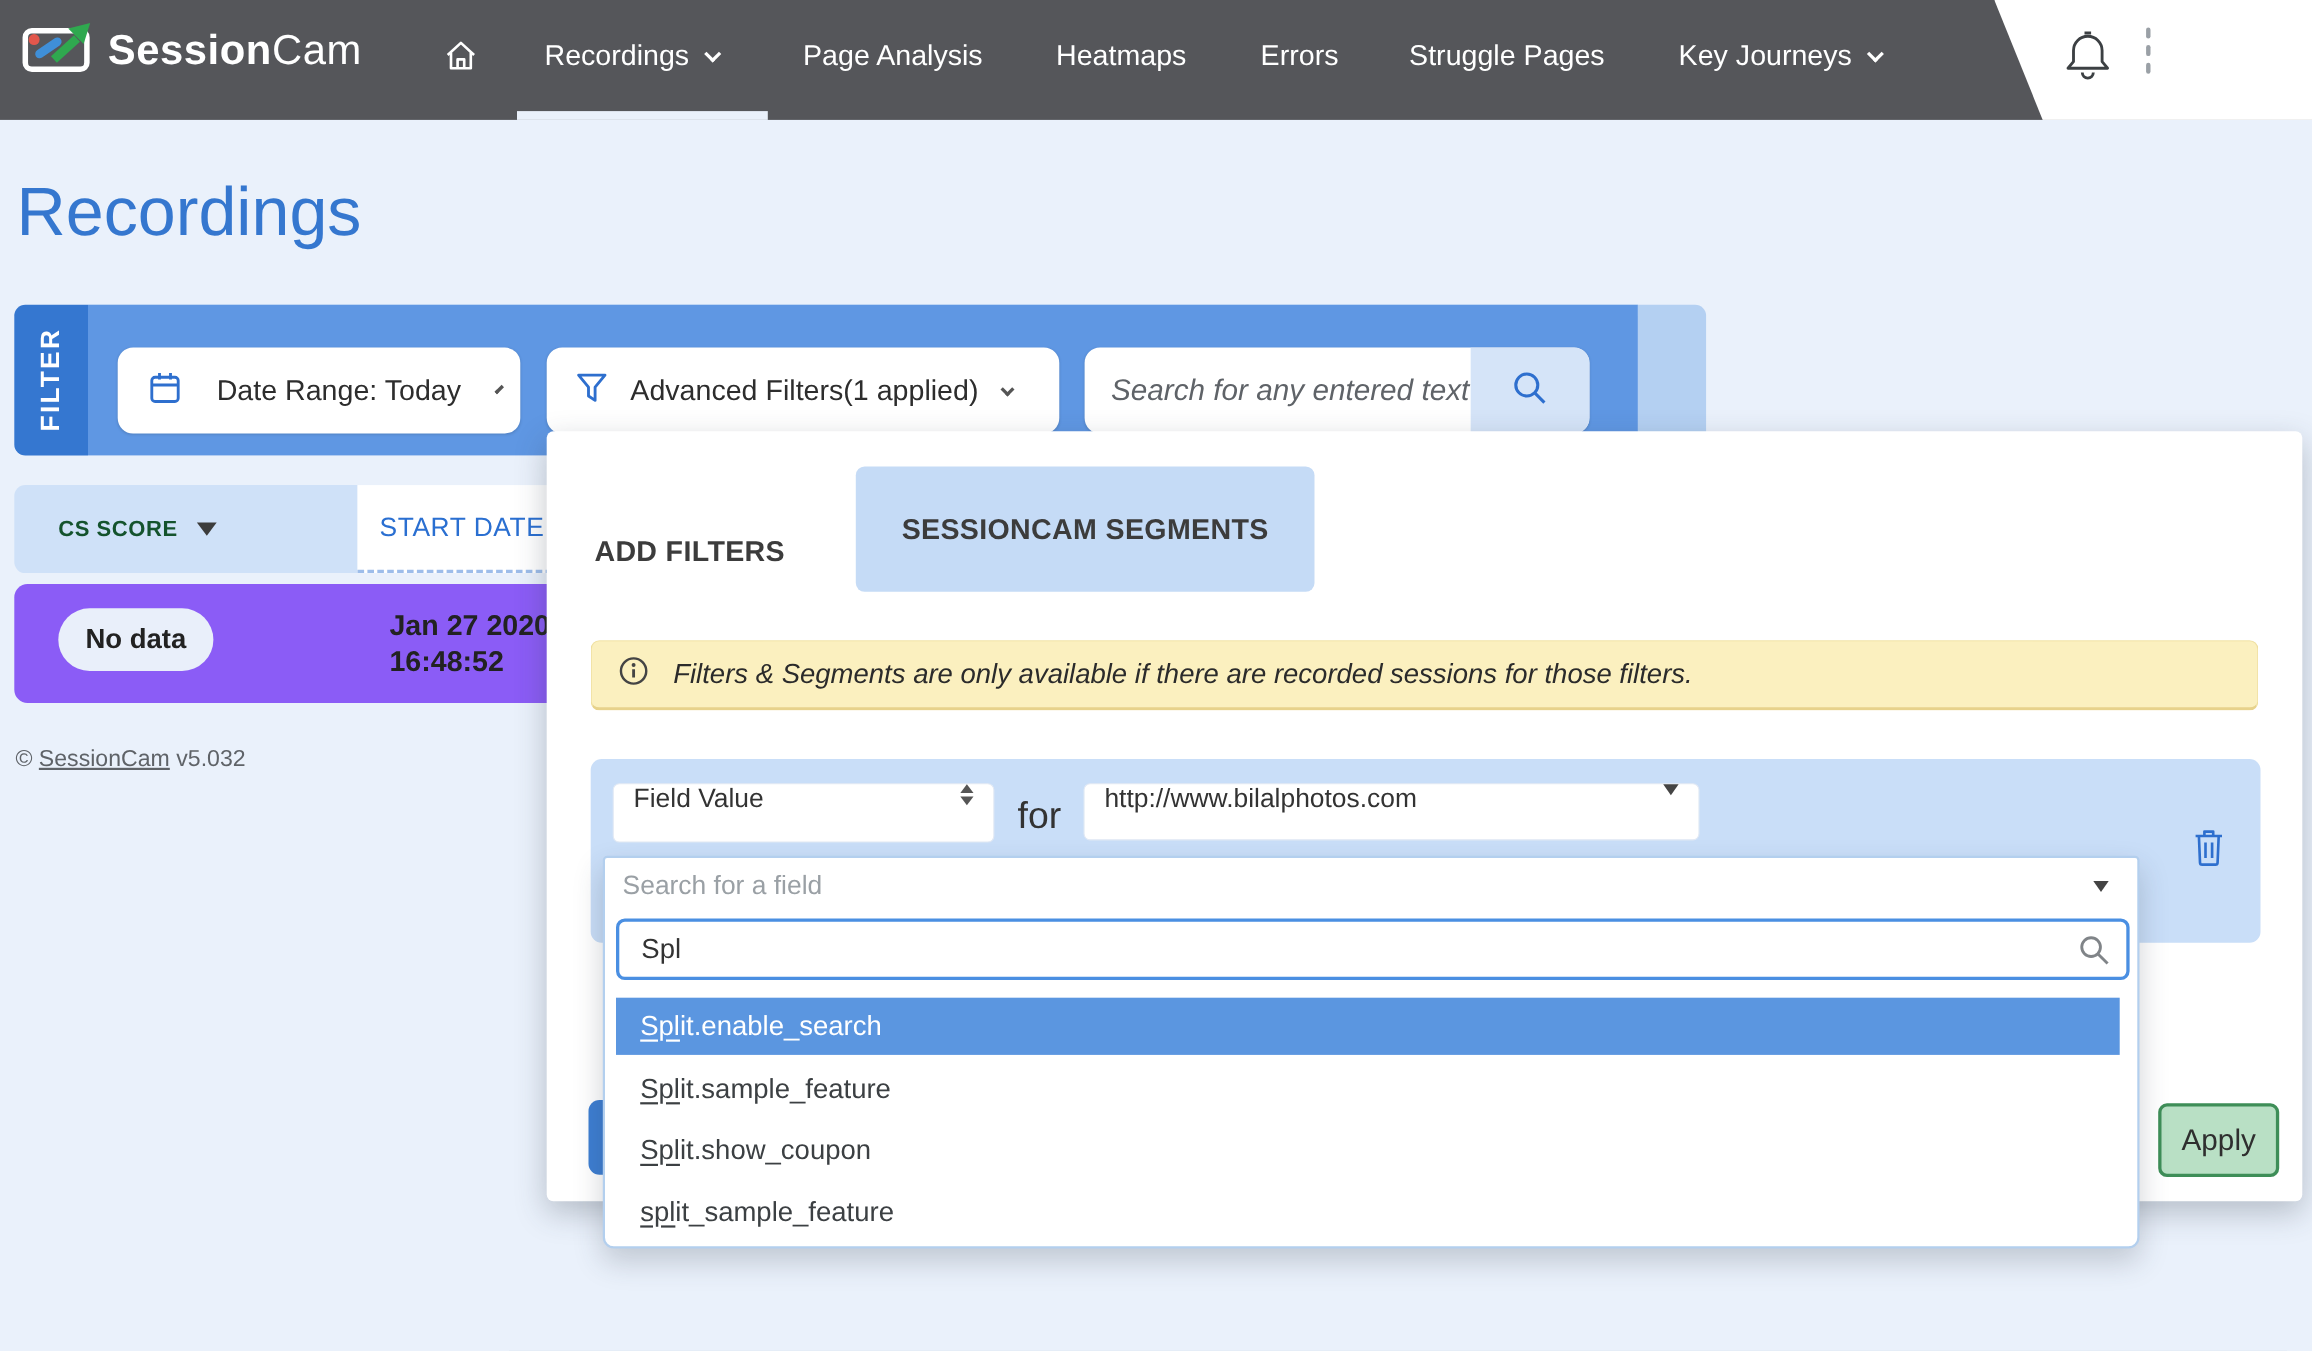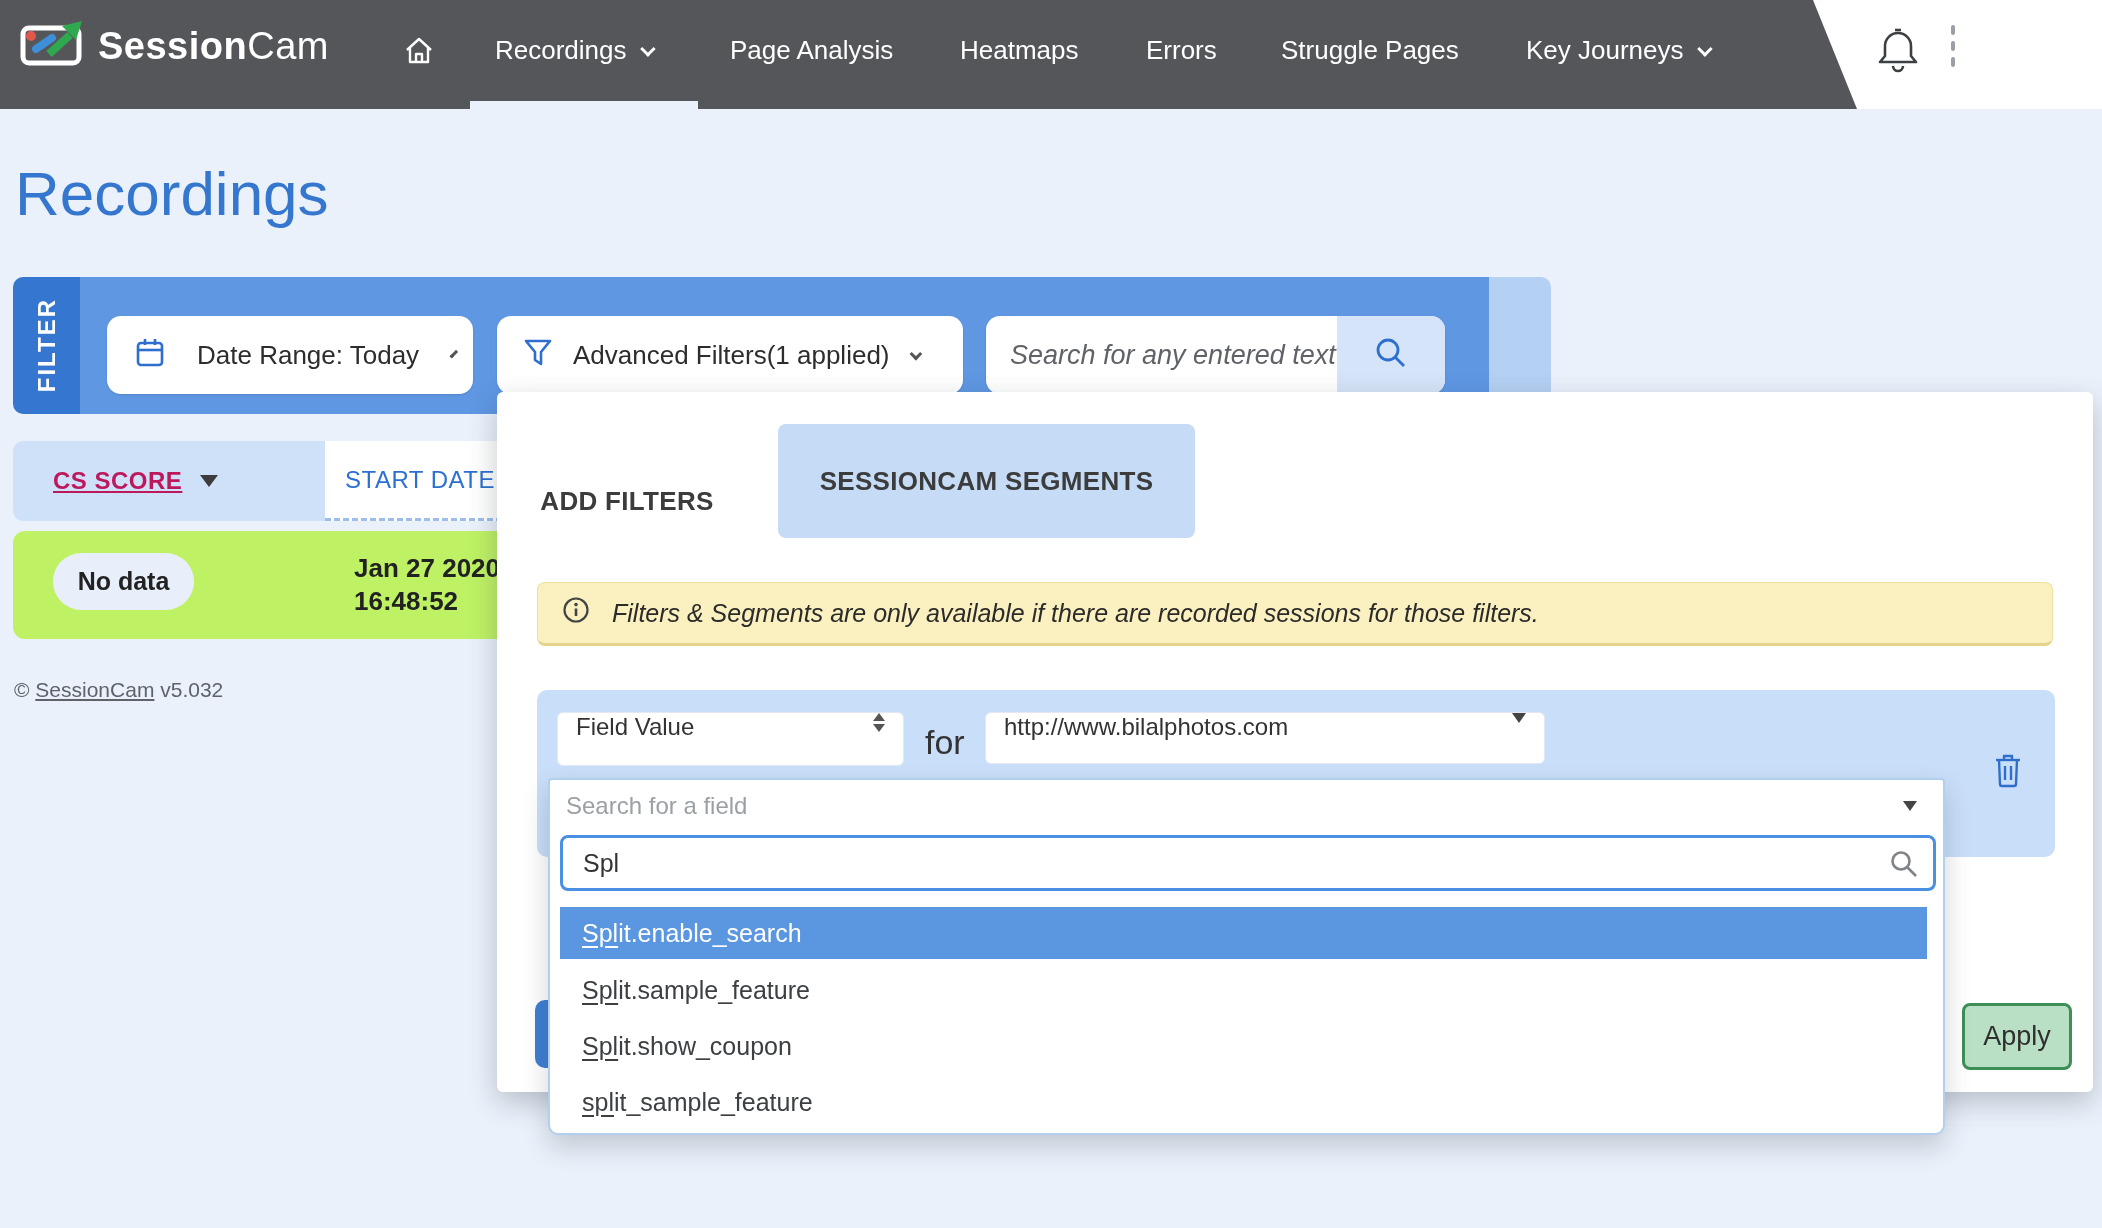--- a/index.html
+++ b/index.html
@@ -42,27 +42,27 @@
     border-bottom:3px solid #555; transform:rotate(45deg) translateY(-2px); }
   .bar-search { left:986px; width:459px; padding:0; overflow:hidden; }
   .bar-search-input { border:none; outline:none; width:340px; height:70px; margin-left:24px;
     font-family:"Liberation Sans", sans-serif; font-size:27px; color:#333; background:transparent; }
   .bar-search-input::placeholder { font-style:italic; color:#5f6368; opacity:1; }
   .bar-search-btn { position:absolute; right:0; top:0; width:108px; height:78px; background:#d5e4f8;
     border-radius:0 14px 14px 0; display:flex; align-items:center; justify-content:center; cursor:pointer; }
   
   .th-cs { position:absolute; left:13px; top:441px; width:312px; height:80px; background:#cfe1f8;
     border-radius:10px 0 0 10px; display:flex; align-items:center; padding-left:40px; gap:18px; cursor:pointer; }
-  .th-cs span { font-size:24px; font-weight:700; color:#be185d; letter-spacing:.5px;text-decoration:underline; }
+  .th-cs span { font-size:20px; font-weight:700; color:#14532d; letter-spacing:.5px; }
   .sort-caret { width:0; height:0; border-left:9px solid transparent; border-right:9px solid transparent;
     border-top:12px solid #3c3c3c; }
   .th-date { position:absolute; left:325px; top:441px; width:420px; height:80px; background:#fff;
     border-bottom:3px dashed #9dbdea; display:flex; align-items:center; padding-left:20px; cursor:pointer; }
   .th-date span { font-size:24px; font-weight:400; color:#2a6fd1; letter-spacing:.5px; }
-  .data-row { position:absolute; left:13px; top:531px; width:732px; height:108px; background:#bef264;
+  .data-row { position:absolute; left:13px; top:531px; width:732px; height:108px; background:#8b5cf6;
     border-radius:12px; cursor:pointer; }
   .nodata-pill { position:absolute; left:40px; top:22px; width:141px; height:57px; background:#e9effa;
     border-radius:29px; display:flex; align-items:center; justify-content:center;
     font-size:25px; font-weight:700; color:#222; }
   .row-date { position:absolute; left:317px; top:21px; font-size:26px; font-weight:700; color:#222; line-height:33px;margin-left:24px; }
   
   .panel { position:absolute; left:497px; top:392px; width:1596px; height:700px; background:#fff;
     border-radius:6px; box-shadow:0 10px 28px rgba(50,60,75,.28); z-index:20; }
   .tab-add { position:absolute; left:40px; top:64px; width:180px; height:90px; display:flex;
     align-items:center; justify-content:center; cursor:pointer; }

